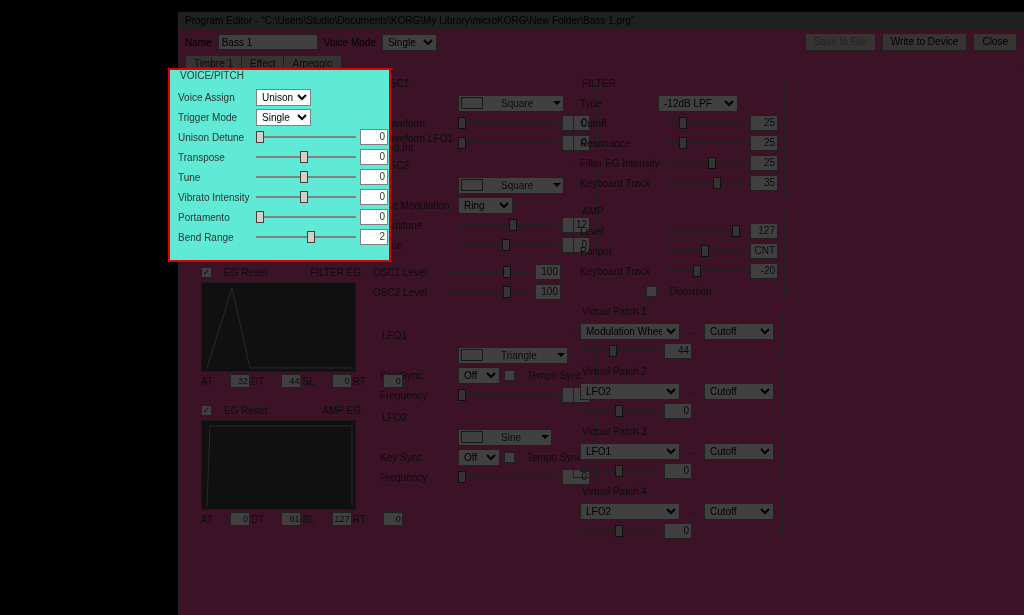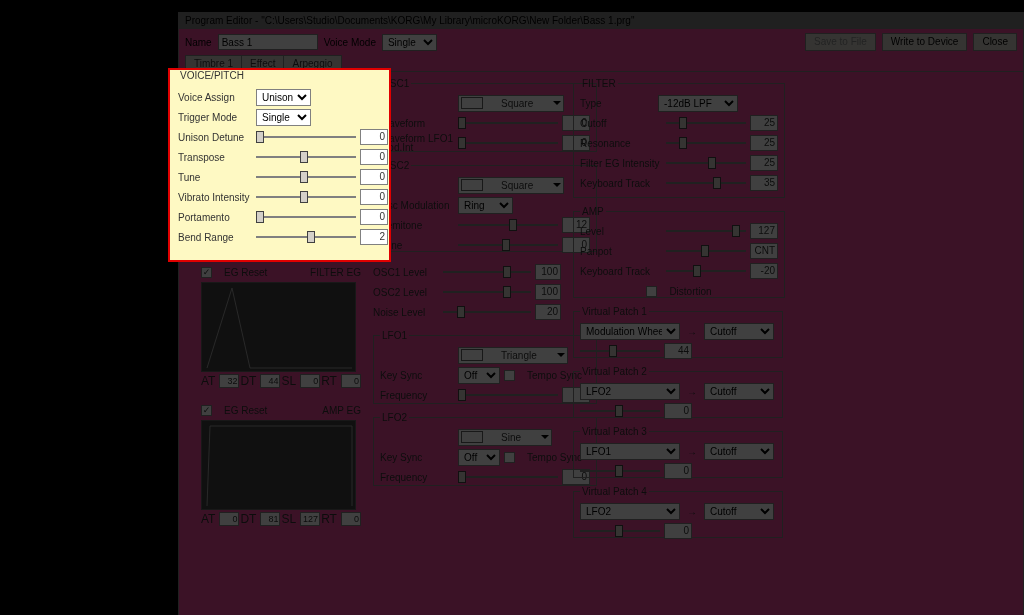--- a/index.html
+++ b/index.html
@@ -163,21 +163,21 @@
   .env-svg { width: 100%; height: 100%; }
   .env-params {
     display: flex;
     gap: 1px;
     margin-top: 2px;
   }
   .env-param {
     display: flex;
     align-items: center;
   }
-  .env-param .pl { font-size: 12px; margin-right: 4px; }
+  .env-param .pl { font-size: 10px; margin-right: 17px; }
   .env-param .pv {
     width: 20px; height: 14px;
     border: 1px solid #808080;
     background: #fff;
     font-size: 9px;
     text-align: right;
     padding: 0 1px;
     line-height: 12px;
   }
   .wave-icon {
@@ -203,21 +203,21 @@
     border-top: 4px solid #000;
     margin-left: 4px;
   }
   .arrow { font-size: 10px; margin: 0 3px; }
 
   
   .highlight-wrap {
     position: absolute;
     z-index: 10;
     border: 2px solid #e00000;
-    background: #fef9c3;
+    background: #5eead4;
   }
   .highlight-wrap fieldset.group {
     position: static;
   }
 </style>
 </head>
 <body>
 
 <div class="window">
   <div class="titlebar">Program Editor - "C:\Users\Studio\Documents\KORG\My Library\microKORG\New Folder\Bass 1.prg"</div>
@@ -311,28 +311,20 @@
         <div class="valbox">100</div>
         </div>
       <div class="row">
           <span class="rowlabel">OSC2 Level</span>
         <div class="slider">
             <div class="track"></div>
             <div class="thumb" style="left: 60.75px;"></div>
           </div>
         <div class="valbox">100</div>
         </div>
-      <div class="row">
-          <span class="rowlabel">Noise Level</span>
-        <div class="slider">
-            <div class="track"></div>
-            <div class="thumb" style="left: 14.58px;"></div>
-          </div>
-        <div class="valbox">20</div>
-        </div>
     </div>
 
     <fieldset class="group" style="left:194px; top:258px; width:188px; height:74px">
       <legend>LFO1</legend>
       <div class="row">
           <span class="rowlabel"></span>
         <div class="wave-sel">
           <span class="wave-icon"></span>
           <span>Triangle</span>
             <span class="caret"></span>

